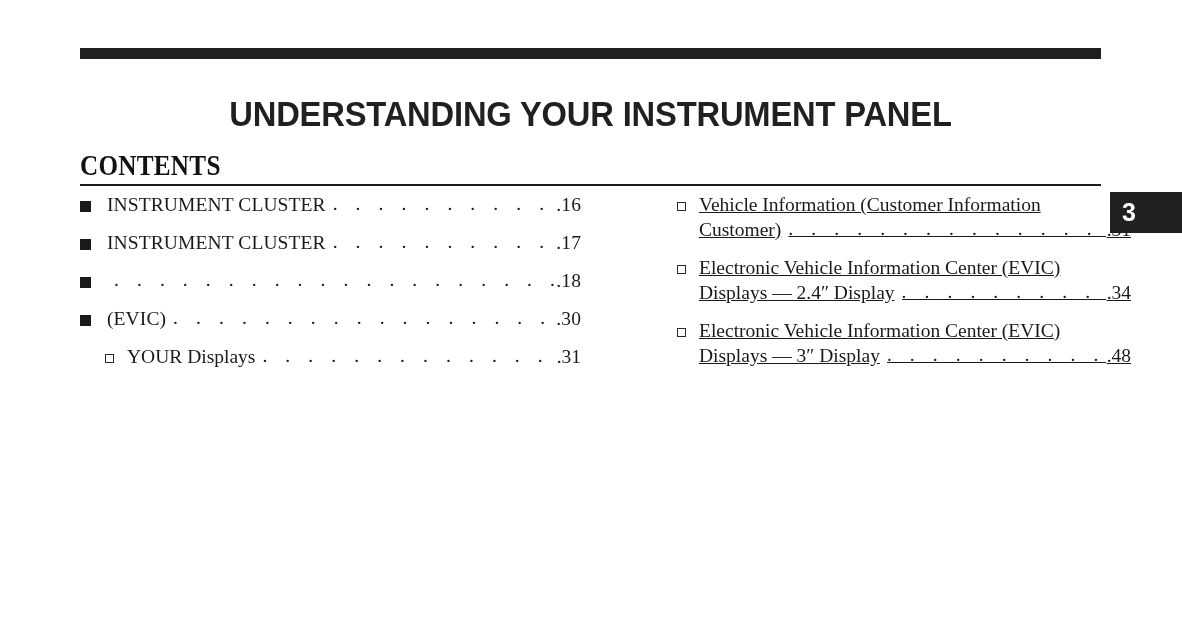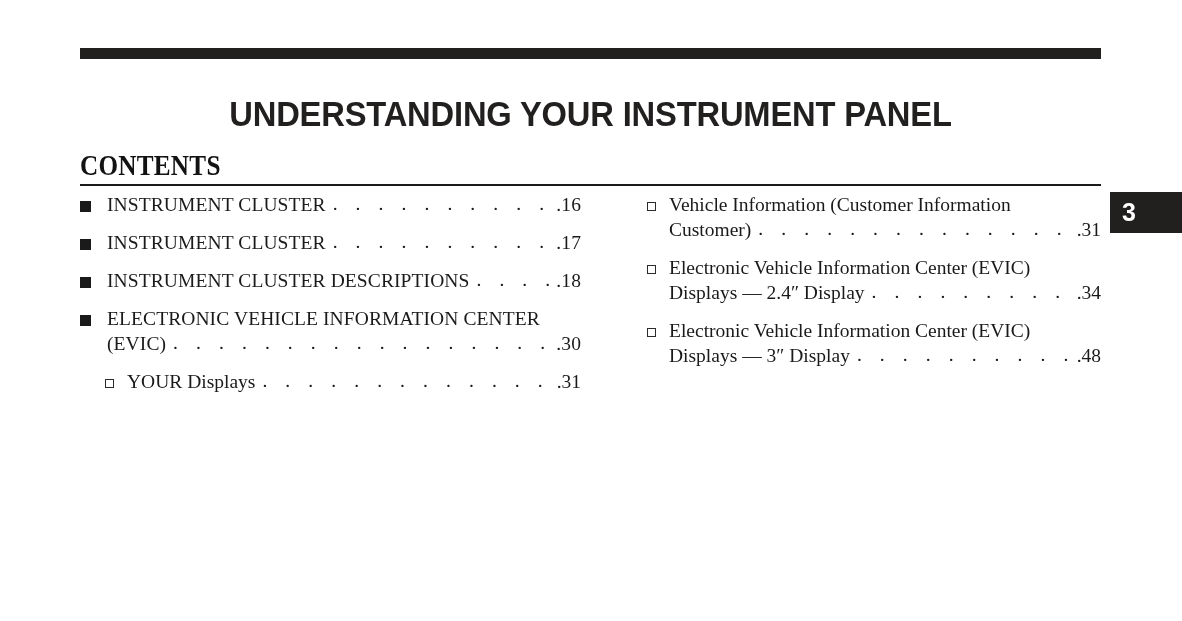--- a/index.html
+++ b/index.html
@@ -65,21 +65,21 @@
     height: 2px;
     background: #1a1a1a;
   }
 
   
   .toc-col {
     position: absolute;
     top: 192px;
   }
   .toc-col.left  { left: 80px;  width: 501px; }
-  .toc-col.right { left: 622px; width: 479px; }
+  .toc-col.right { left: 652px; width: 479px; text-decoration: underline; }
 
   .toc-entry {
     position: relative;
     margin-bottom: 13px;
   }
 
   
   .bullet {
     position: absolute;
     left: 0;
@@ -184,30 +184,28 @@
           <span class="leader-text">INSTRUMENT CLUSTER</span>
           <span class="leader-dots">. . . . . . . . . . . . . . . . . . . . . . . . . . . . . . . . . . . . . . . . . . . . . . . . .</span>
           <span class="leader-page">.17</span>
         </div>
       </div>
     </div>
     <div class="toc-entry level-1">
       <span class="bullet filled"></span>
       <div class="entry-body caps">
         <div class="leader-line">
-          <span class="leader-text">INSTRUMENT CLUSTER DESCRIPTIONS</span>
           <span class="leader-dots">. . . . . . . . . . . . . . . . . . . . . . . . . . . . . . . . . . . . . . . . . . . . . . . . .</span>
           <span class="leader-page">.18</span>
         </div>
       </div>
     </div>
     <div class="toc-entry level-1">
       <span class="bullet filled"></span>
       <div class="entry-body caps">
-        <div class="plain-line">ELECTRONIC VEHICLE INFORMATION CENTER</div>
         <div class="leader-line">
           <span class="leader-text">(EVIC)</span>
           <span class="leader-dots">. . . . . . . . . . . . . . . . . . . . . . . . . . . . . . . . . . . . . . . . . . . . . . . . .</span>
           <span class="leader-page">.30</span>
         </div>
       </div>
     </div>
     <div class="toc-entry level-2">
       <span class="bullet hollow"></span>
       <div class="entry-body">

